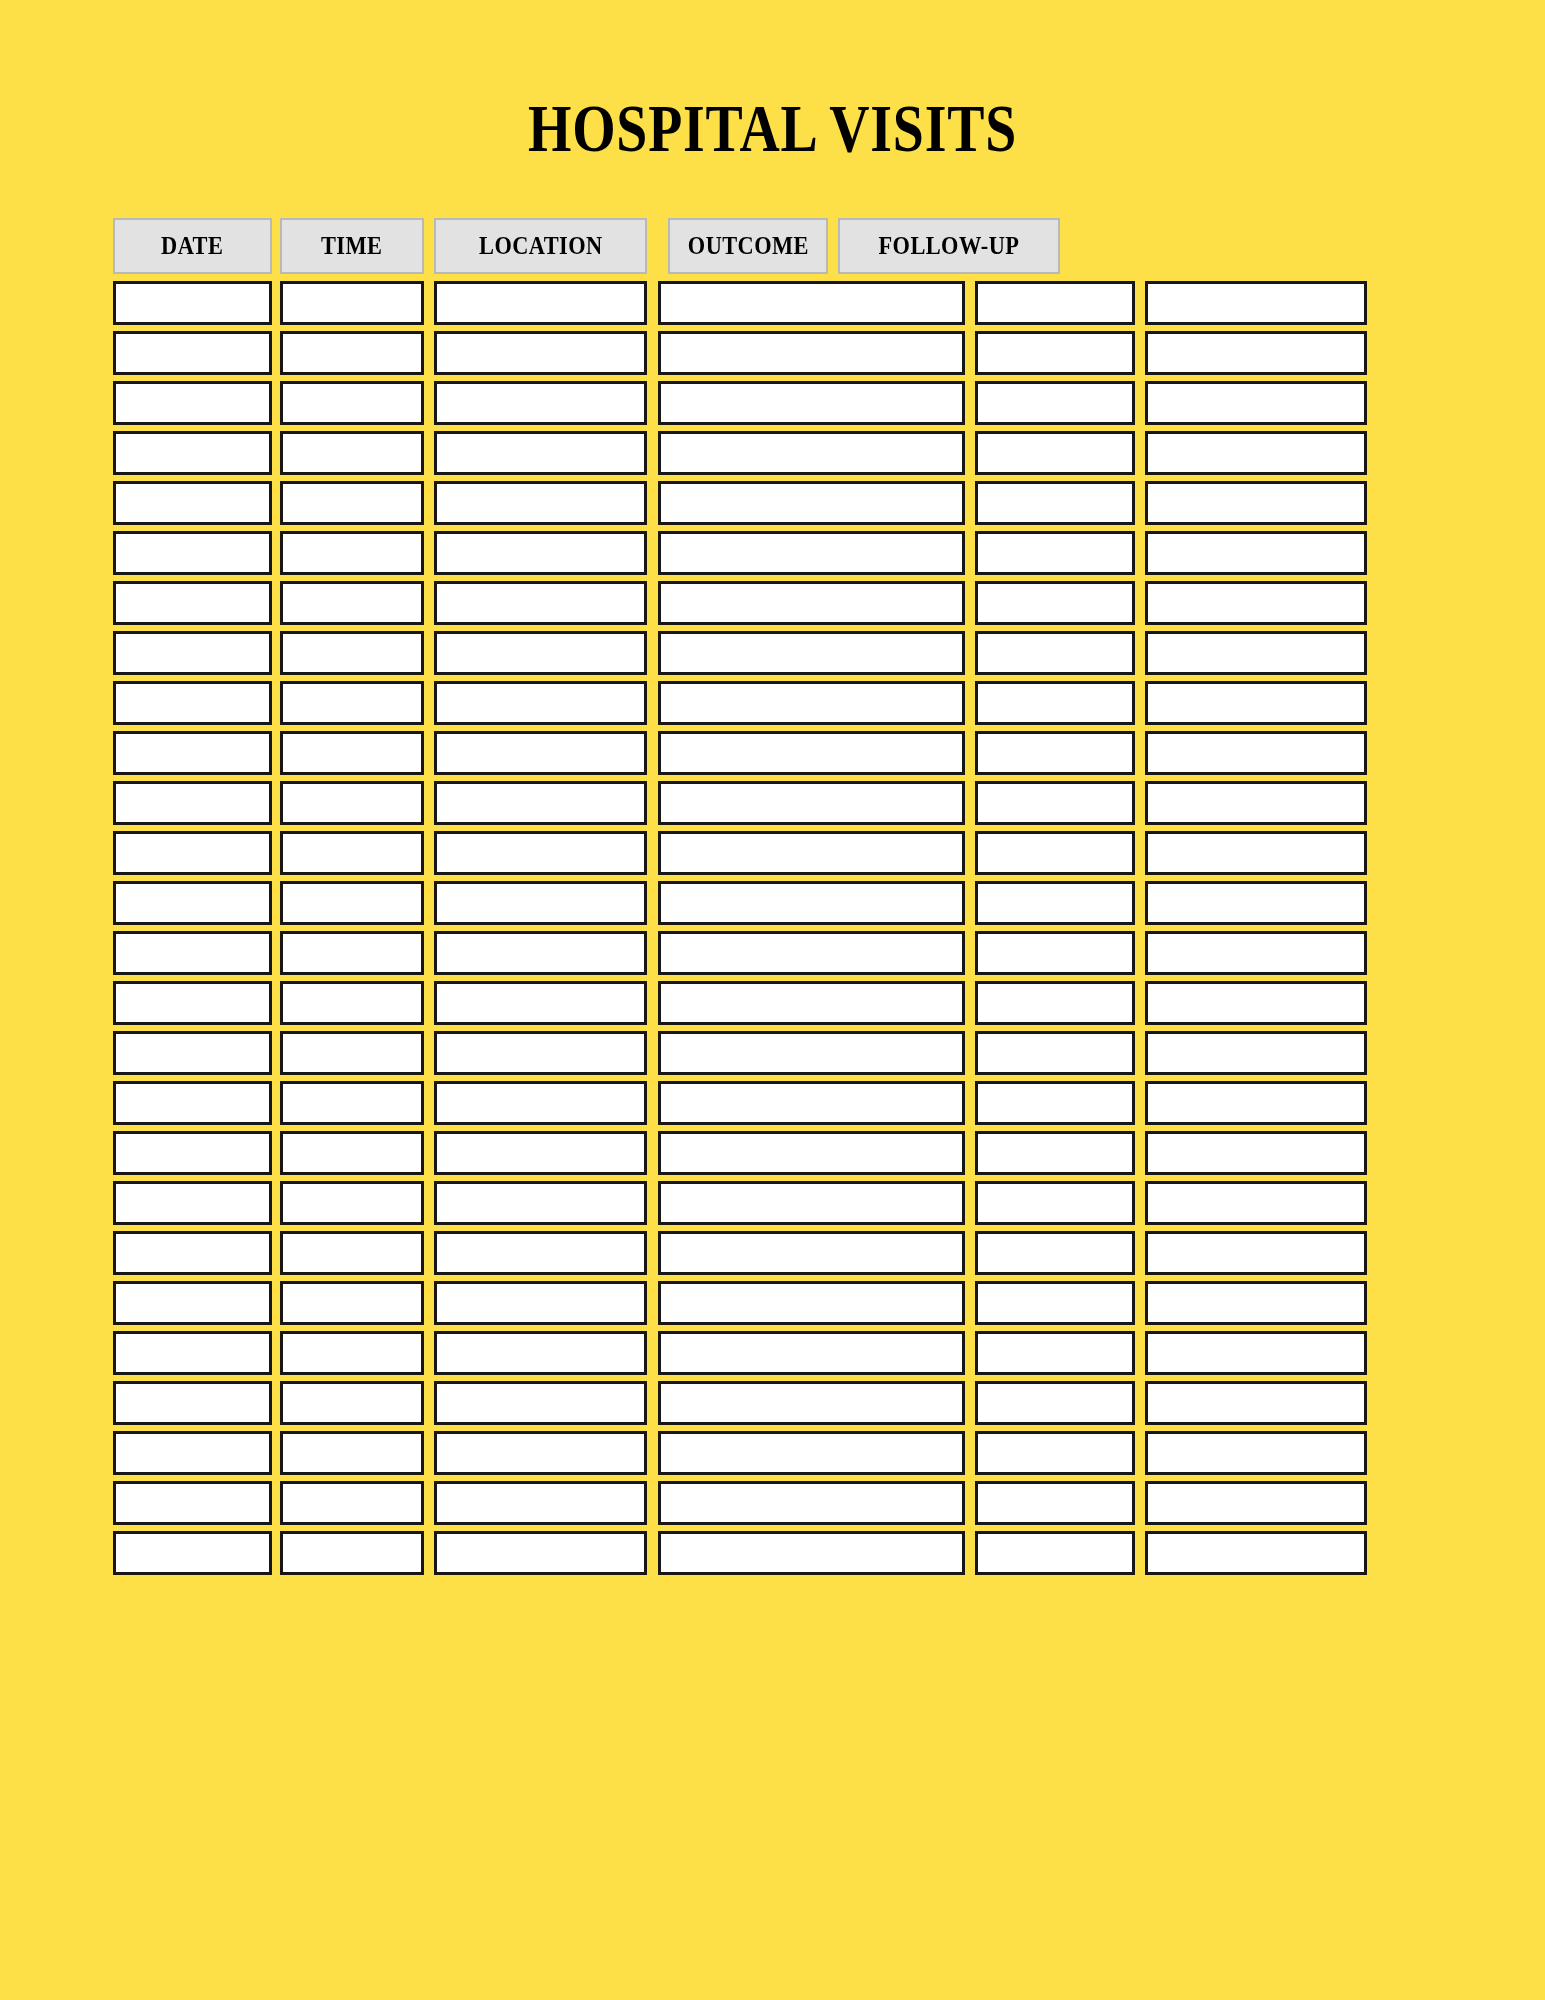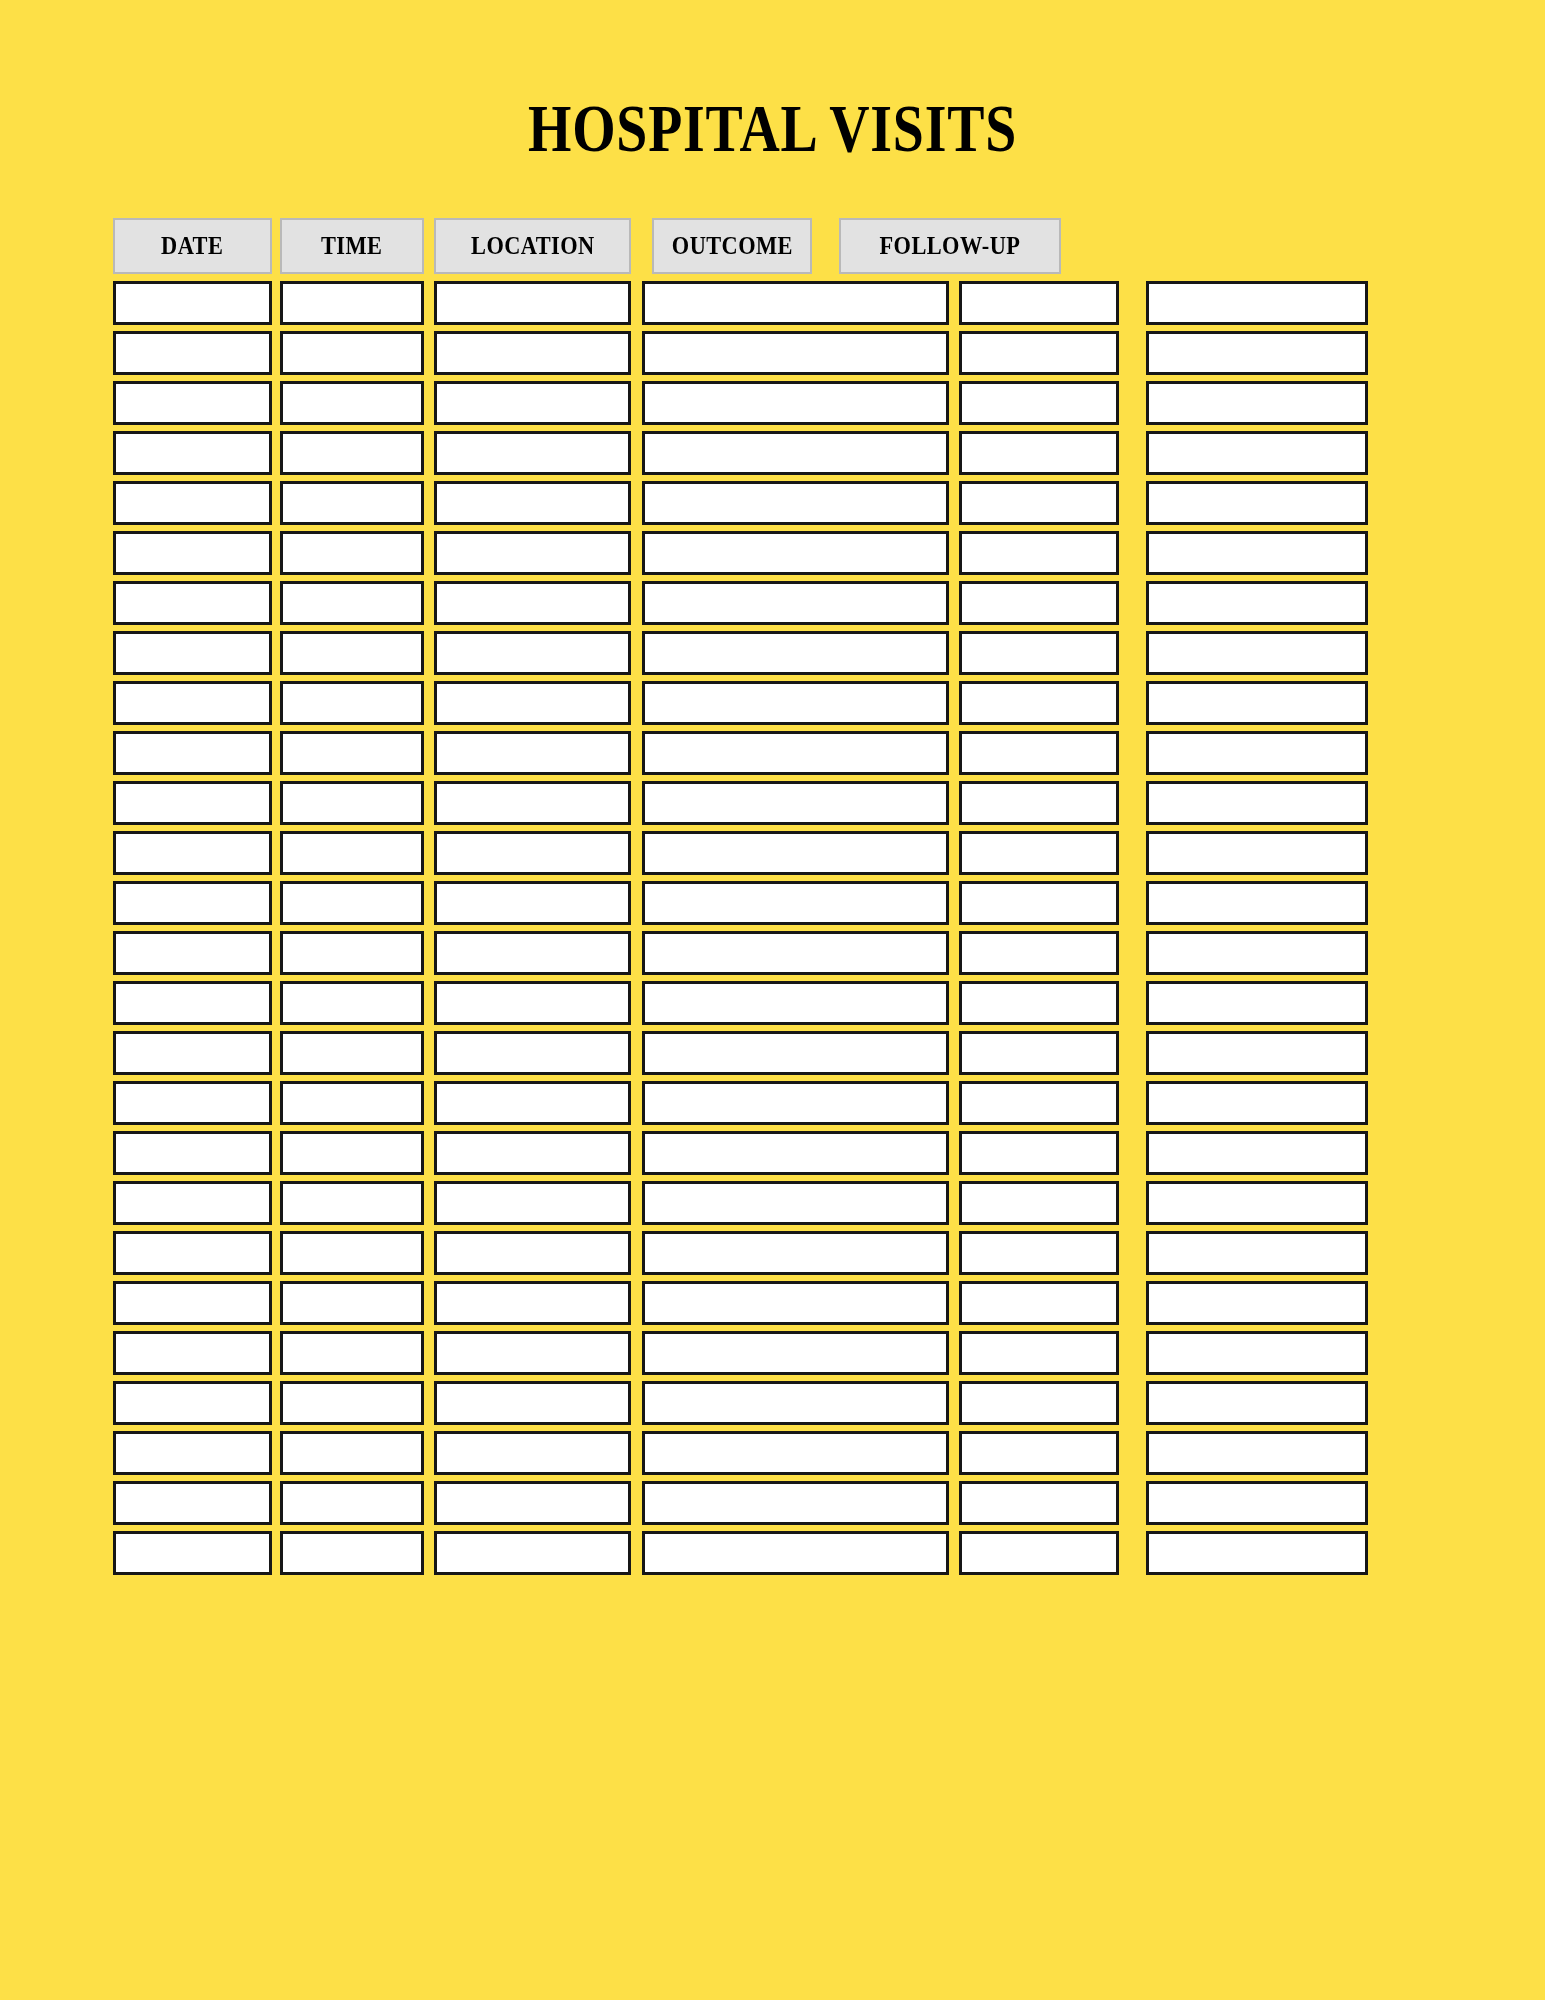--- a/index.html
+++ b/index.html
@@ -50,24 +50,24 @@
 
   .row {
     display: flex;
     align-items: center;
     width: 1316px;
   }
 
   
   .col-date      { width: 159px; }
   .col-time      { width: 144px; }
-  .col-location  { width: 197px; }
+  .col-location  { width: 213px; }
   .col-reason    { width: 307px; }
   .col-outcome   { width: 160px; }
-  .col-followup  { width: 222px; margin-left: 17px; }
+  .col-followup  { width: 222px; }
 
   .gap-1 { width: 8px;  flex: none; }
   .gap-2 { width: 10px; flex: none; }
   .gap-3 { width: 11px; flex: none; }
   .gap-4 { width: 10px; flex: none; }
   .gap-5 { width: 10px; flex: none; }
 
   
   .header-row {
     margin-bottom: 7px;

